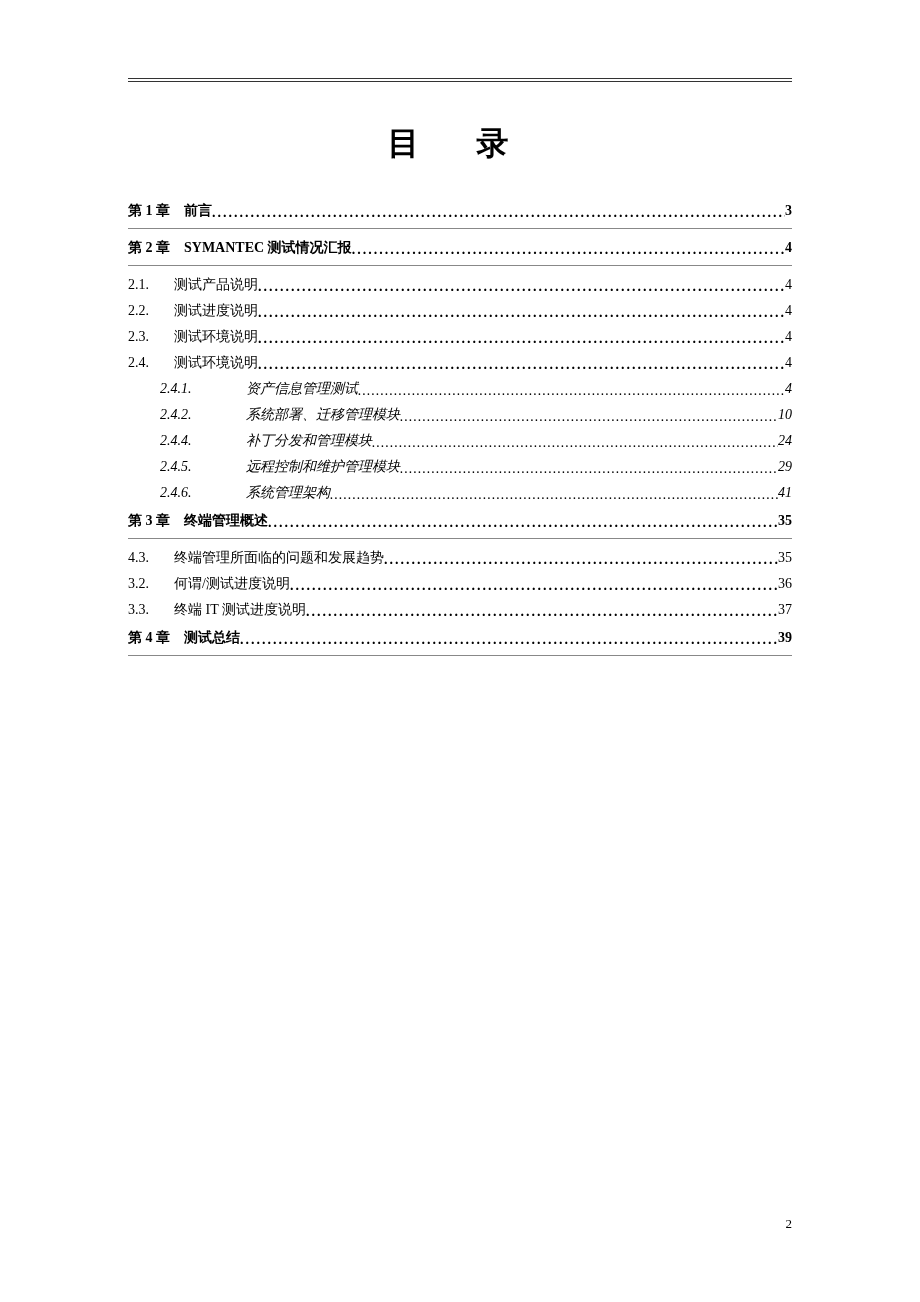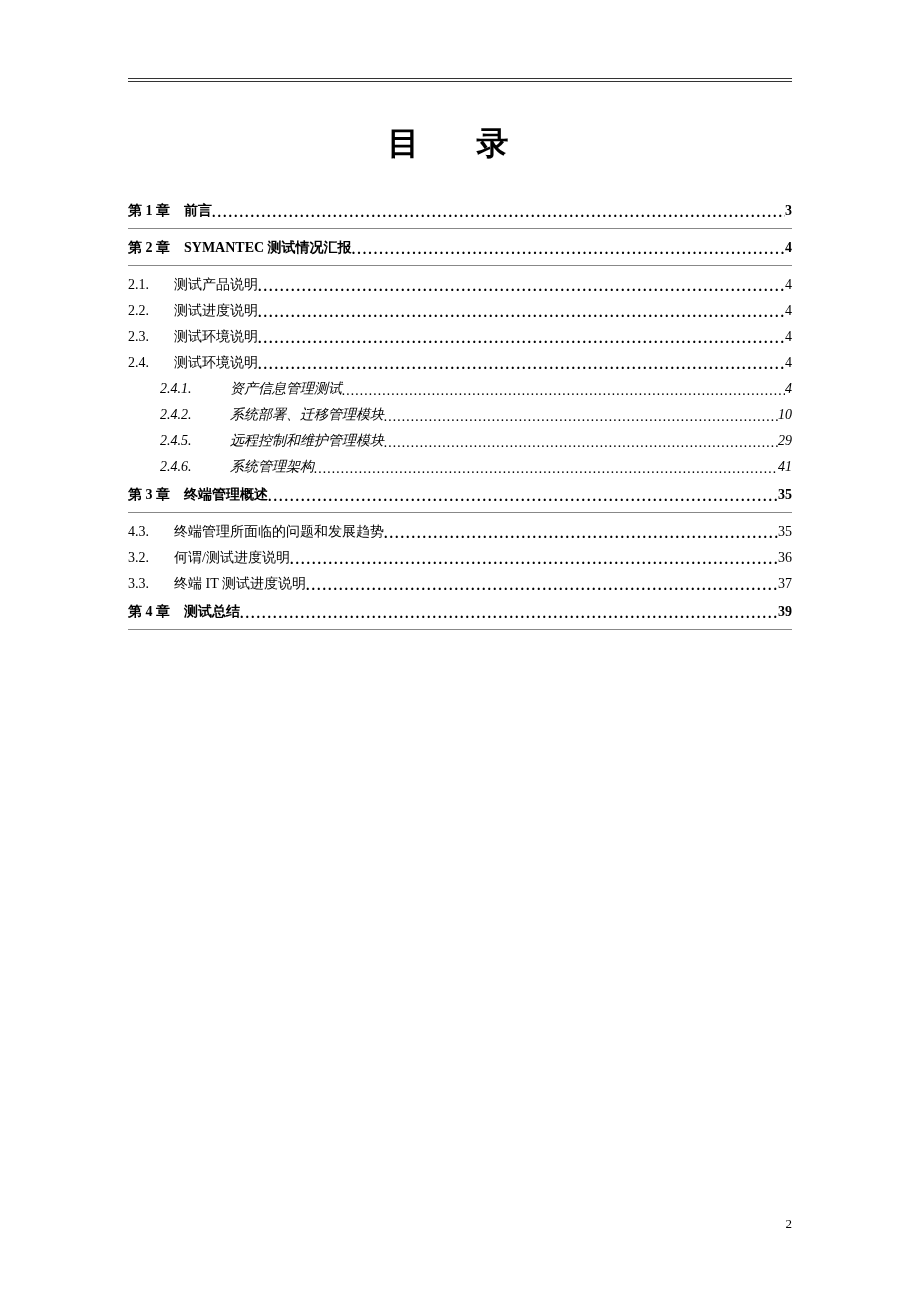--- a/index.html
+++ b/index.html
@@ -93,21 +93,21 @@
     }
     .level2 {
       font-style: italic;
       font-family: "Times New Roman", "SimSun", serif;
       padding-left: 32px;
     }
     .level2 .label {
       min-width: 48px;
     }
     .level2 .text {
-      margin-left: 22px;
+      margin-left: 38px;
     }
     .footer {
       position: absolute;
       bottom: 70px;
       right: 128px;
       font-size: 13px;
       font-family: "Times New Roman", serif;
     }
   </style>
 </head>
@@ -170,20 +170,26 @@
   </div>
 
   <div class="row level2">
     <span class="label">2.4.2.</span>
     <span class="text">系统部署、迁移管理模块</span>
     <span class="dots-italic"></span>
     <span class="page">10</span>
   </div>
 
 
+  <div class="row level2">
+    <span class="label">2.4.4.</span>
+    <span class="text">补丁分发和管理模块</span>
+    <span class="dots-italic"></span>
+    <span class="page">24</span>
+  </div>
 
   <div class="row level2">
     <span class="label">2.4.5.</span>
     <span class="text">远程控制和维护管理模块</span>
     <span class="dots-italic"></span>
     <span class="page">29</span>
   </div>
 
   <div class="row level2">
     <span class="label">2.4.6.</span>

